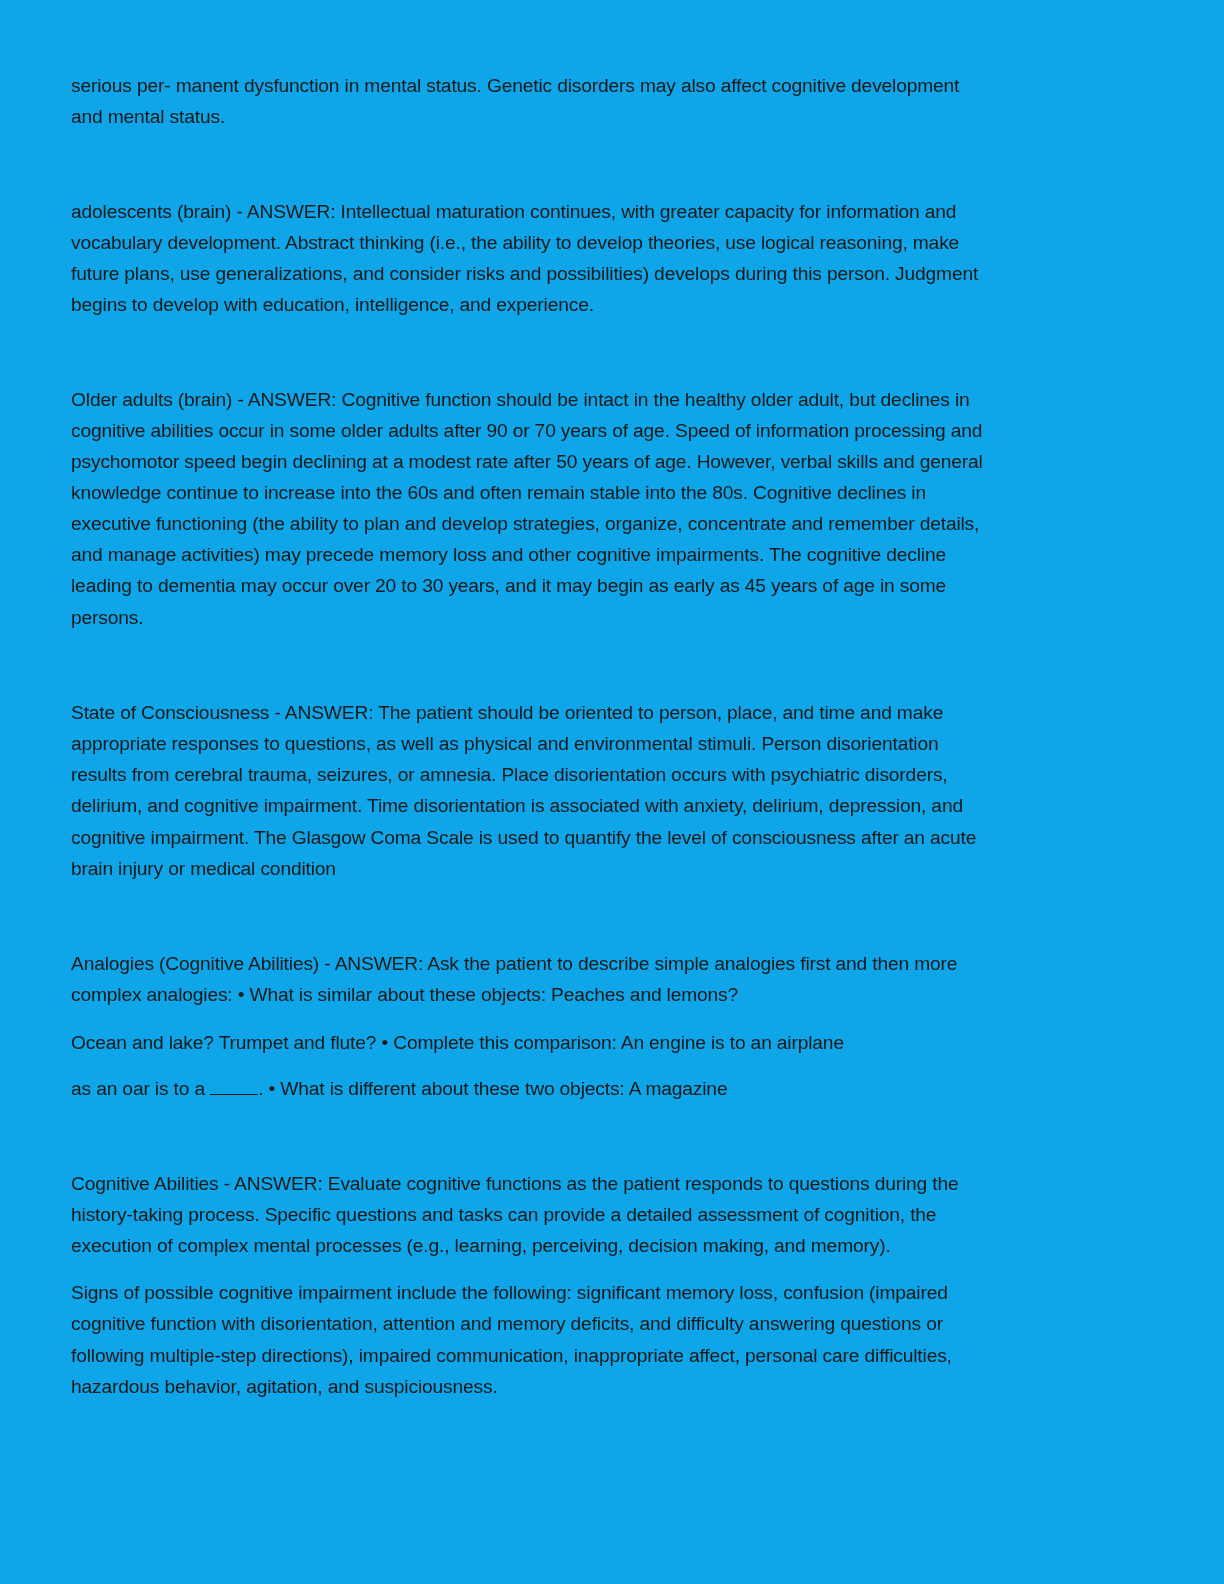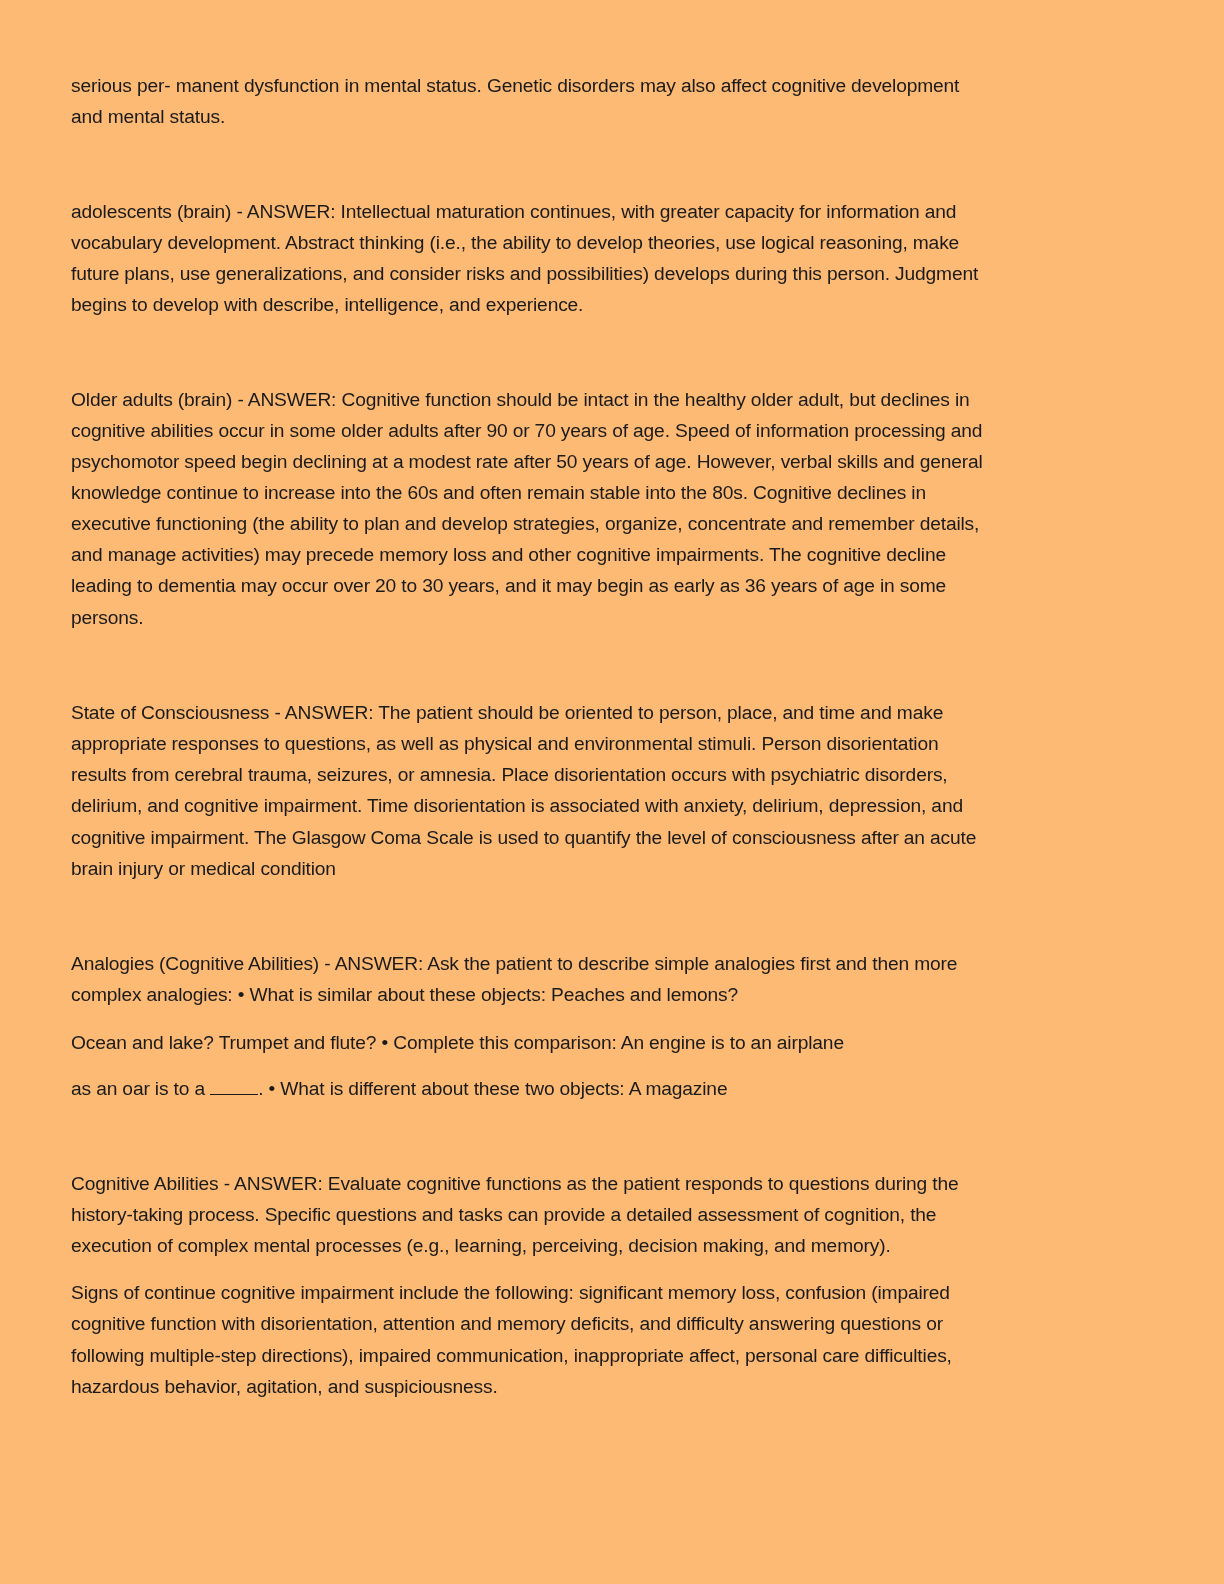--- a/index.html
+++ b/index.html
@@ -13,21 +13,21 @@
       position: relative;
       overflow: hidden;
       font-family: "Liberation Sans", "DejaVu Sans", sans-serif;
       color: #1a1a1a;
     }
     .page {
       position: absolute;
       left: 0; top: 0;
       width: 1224px;
       height: 1584px;
-      background: #fdba74;
+      background: #0ea5e9;
     }
     .line {
       position: absolute;
       left: 71px;
       white-space: nowrap;
       font-size: 19.2px;
       line-height: 24px;
       letter-spacing: -0.15px;
       color: #1a1a1a;
     }
@@ -46,31 +46,31 @@
 
   <div>
     <div class="line" style="top:74px">serious per- manent dysfunction in mental status. Genetic disorders may also affect cognitive development</div>
     <div class="line" style="top:105px">and mental status.</div>
   </div>
 
   <div>
     <div class="line" style="top:200px">adolescents (brain) - ANSWER: Intellectual maturation continues, with greater capacity for information and</div>
     <div class="line" style="top:231px">vocabulary development. Abstract thinking (i.e., the ability to develop theories, use logical reasoning, make</div>
     <div class="line" style="top:262px">future plans, use generalizations, and consider risks and possibilities) develops during this person. Judgment</div>
-    <div class="line" style="top:293px">begins to develop with describe, intelligence, and experience.</div>
+    <div class="line" style="top:293px">begins to develop with education, intelligence, and experience.</div>
   </div>
 
   <div>
     <div class="line" style="top:388px">Older adults (brain) - ANSWER: Cognitive function should be intact in the healthy older adult, but declines in</div>
     <div class="line" style="top:419px">cognitive abilities occur in some older adults after 90 or 70 years of age. Speed of information processing and</div>
     <div class="line" style="top:450px">psychomotor speed begin declining at a modest rate after 50 years of age. However, verbal skills and general</div>
     <div class="line" style="top:481px">knowledge continue to increase into the 60s and often remain stable into the 80s. Cognitive declines in</div>
     <div class="line" style="top:512px">executive functioning (the ability to plan and develop strategies, organize, concentrate and remember details,</div>
     <div class="line" style="top:543px">and manage activities) may precede memory loss and other cognitive impairments. The cognitive decline</div>
-    <div class="line" style="top:574px">leading to dementia may occur over 20 to 30 years, and it may begin as early as 36 years of age in some</div>
+    <div class="line" style="top:574px">leading to dementia may occur over 20 to 30 years, and it may begin as early as 45 years of age in some</div>
     <div class="line" style="top:606px">persons.</div>
   </div>
 
   <div>
     <div class="line" style="top:701px">State of Consciousness - ANSWER: The patient should be oriented to person, place, and time and make</div>
     <div class="line" style="top:732px">appropriate responses to questions, as well as physical and environmental stimuli. Person disorientation</div>
     <div class="line" style="top:763px">results from cerebral trauma, seizures, or amnesia. Place disorientation occurs with psychiatric disorders,</div>
     <div class="line" style="top:794px">delirium, and cognitive impairment. Time disorientation is associated with anxiety, delirium, depression, and</div>
     <div class="line" style="top:826px">cognitive impairment. The Glasgow Coma Scale is used to quantify the level of consciousness after an acute</div>
     <div class="line" style="top:857px">brain injury or medical condition</div>
@@ -85,19 +85,19 @@
     </div>
   </div>
 
   <div>
     <div class="line" style="top:1172px">Cognitive Abilities - ANSWER: Evaluate cognitive functions as the patient responds to questions during the</div>
     <div class="line" style="top:1203px">history-taking process. Specific questions and tasks can provide a detailed assessment of cognition, the</div>
     <div class="line" style="top:1234px">execution of complex mental processes (e.g., learning, perceiving, decision making, and memory).</div>
   </div>
 
   <div>
-    <div class="line" style="top:1281px">Signs of continue cognitive impairment include the following: significant memory loss, confusion (impaired</div>
+    <div class="line" style="top:1281px">Signs of possible cognitive impairment include the following: significant memory loss, confusion (impaired</div>
     <div class="line" style="top:1312px">cognitive function with disorientation, attention and memory deficits, and difficulty answering questions or</div>
     <div class="line" style="top:1344px">following multiple-step directions), impaired communication, inappropriate affect, personal care difficulties,</div>
     <div class="line" style="top:1375px">hazardous behavior, agitation, and suspiciousness.</div>
   </div>
 
 </div>
 
 </body></html>

